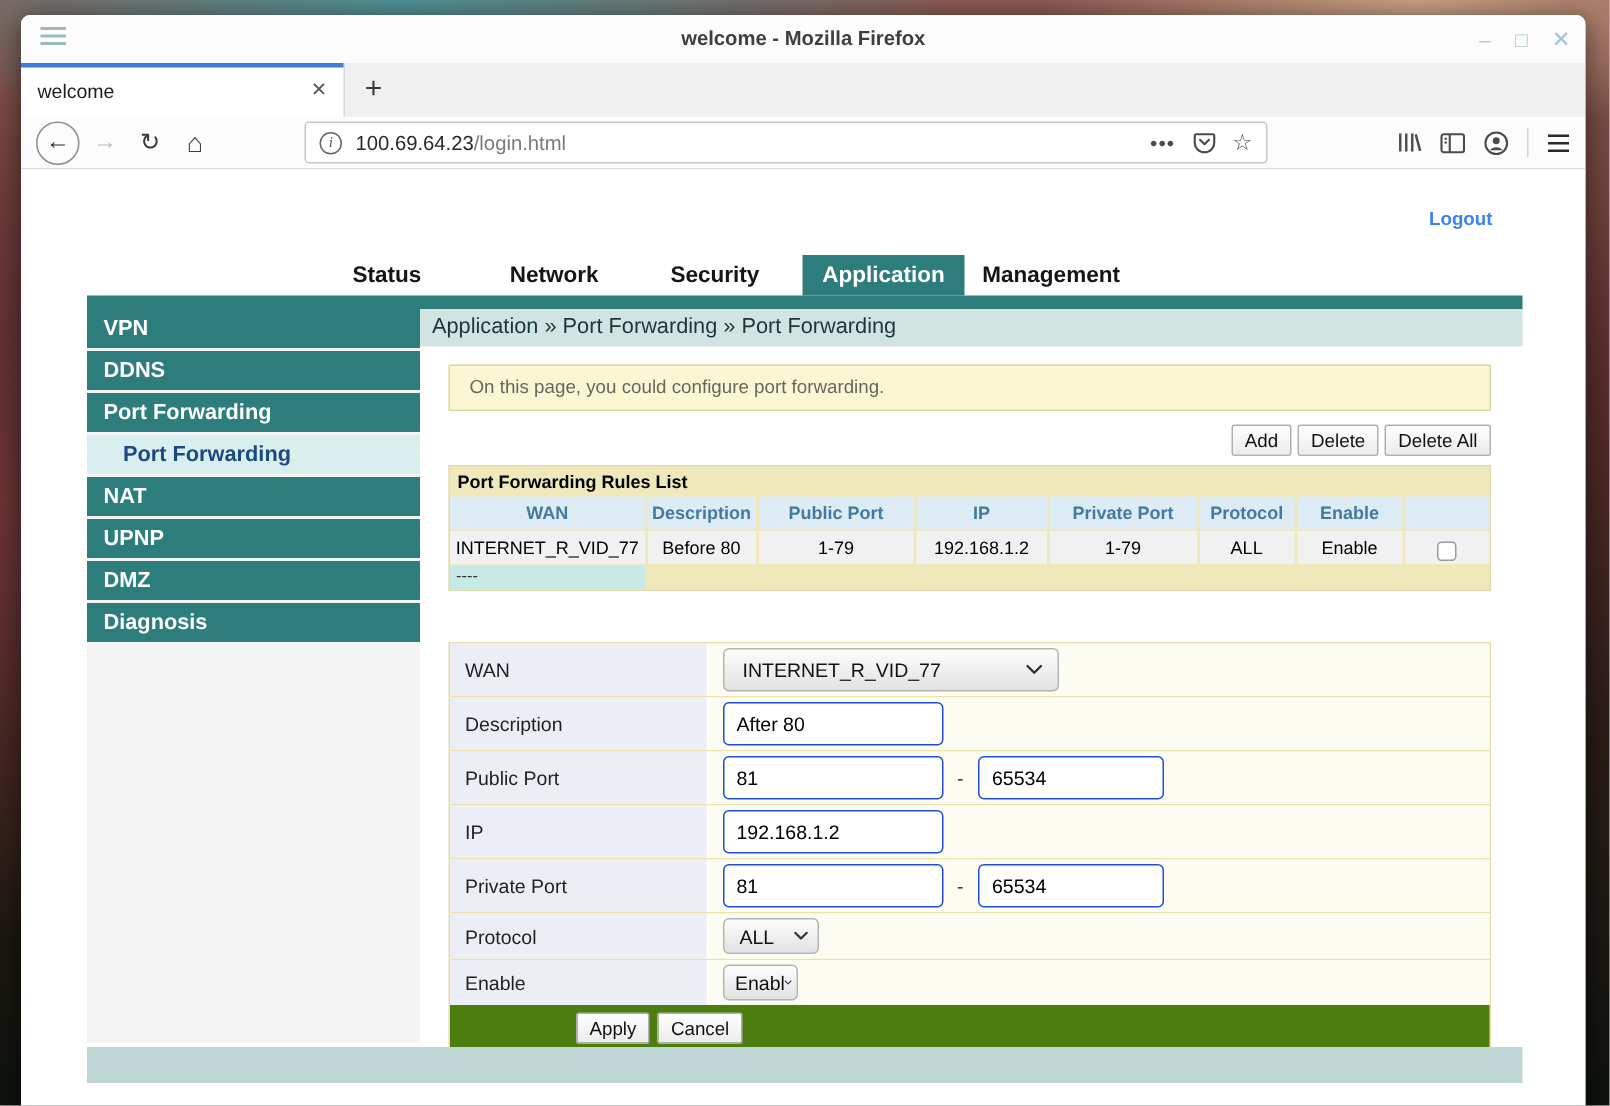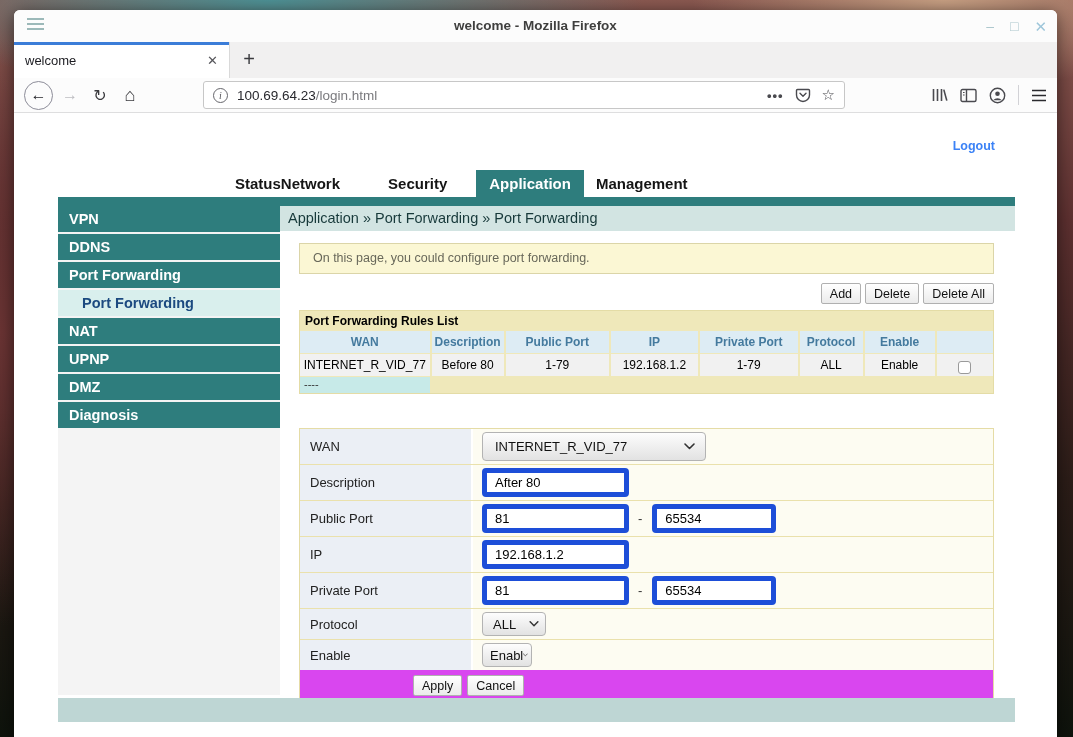--- a/index.html
+++ b/index.html
@@ -51,21 +51,21 @@
   .star { font-size:15px; color:#4a4a4f; cursor:pointer; }
   .nav-right { display:flex; align-items:center; gap:12px; margin-left:auto; }
   .sep { width:1px; height:20px; background:#d2d2d6; }
   svg.ic { display:block; cursor:pointer; }
   
   .page { position:relative; height:624px; background:#ffffff; overflow:hidden; }
   .logout { position:absolute; top:26px; right:62px; font-size:12.5px; font-weight:bold; color:#3b82f6; cursor:pointer; }
   .navtabs { position:absolute; top:57px; left:0; width:100%; height:27px; display:flex; align-items:flex-end; font-weight:bold; font-size:15px; color:#151515; }
   .navtab { padding-bottom:5px; cursor:pointer; }
   .nt-status { margin-left:221px; }
-  .nt-network { }
+  .nt-network { margin-left:59px; }
   .nt-security { margin-left:48px; }
   .navtab.active { margin-left:29px; background:#2e7d7d; color:#fff; height:27px; padding:0 13px; display:flex; align-items:center; }
   .nt-management { margin-left:12px; }
   .tealbar { position:absolute; top:84px; left:44px; width:957px; height:9px; background:#2e7d7d; }
   .main { position:absolute; top:93px; left:44px; width:957px; height:489px; display:flex; }
   
   .sidebar { width:222px; background:#f4f4f4; display:flex; flex-direction:column; flex:0 0 auto; }
   .side-item { height:26px; line-height:26px; margin-bottom:2px; background:#2e7d7d; color:#fff; font-weight:bold; font-size:14.5px; padding-left:11px; cursor:pointer; }
   .side-item.sub { background:#d9efed; color:#1c4a80; padding-left:24px; }
   
@@ -89,24 +89,24 @@
   
   .formbox { margin:34px 21px 0 19px; border:1px solid #e5dca6; }
   .f-row { display:grid; grid-template-columns:173px 1fr; border-bottom:1px solid #eae1ac; }
   .f-label { background:#ebeff5; border-right:2px solid #fff; padding-left:10px; font-size:13px; color:#222; display:flex; align-items:center; }
   .f-value { background:#fdfcf2; display:flex; align-items:center; padding:3px 8px 3px 9px; }
   .h32 { min-height:32px; } .h36 { min-height:36px; } .h25 { min-height:25px; } .h26 { min-height:26px; }
   .sel { background:linear-gradient(#fdfdfd,#e2e2e2); border:1px solid #b3b3b3; border-radius:4px; height:29px; display:inline-flex; align-items:center; justify-content:space-between; font-size:13px; color:#111; padding:0 10px 0 12px; cursor:pointer; }
   .sel-wan { width:224px; }
   .sel-sm { height:24px; width:64px; padding:0 6px 0 10px; }
   .sel-enable { width:50px; padding:0 3px 0 7px; }
-  .inp { width:147px; height:29px; border:5px solid #1d4ed8; border-radius:4px; padding:0 8px; font-size:13px; color:#000; background:#fff; font-family:inherit; }
+  .inp { width:147px; height:29px; border:1px solid #1d4ed8; border-radius:4px; padding:0 8px; font-size:13px; color:#000; background:#fff; font-family:inherit; }
   .inp2 { width:124px; }
   .range-sep { margin:0 10px 0 9px; font-size:13px; color:#333; }
-  .f-actions { background:#d946ef; padding:5px 0 6px 113px; display:flex; gap:5px; }
+  .f-actions { background:#4d7c0f; padding:5px 0 6px 84px; display:flex; gap:5px; }
   .footer { position:absolute; top:585px; left:44px; width:957px; height:24px; background:#bed6d4; }
 </style>
 </head>
 <body>
 
 <div class="window">
 
   <div class="titlebar">
     <div class="tb-menu">
         <i></i>

